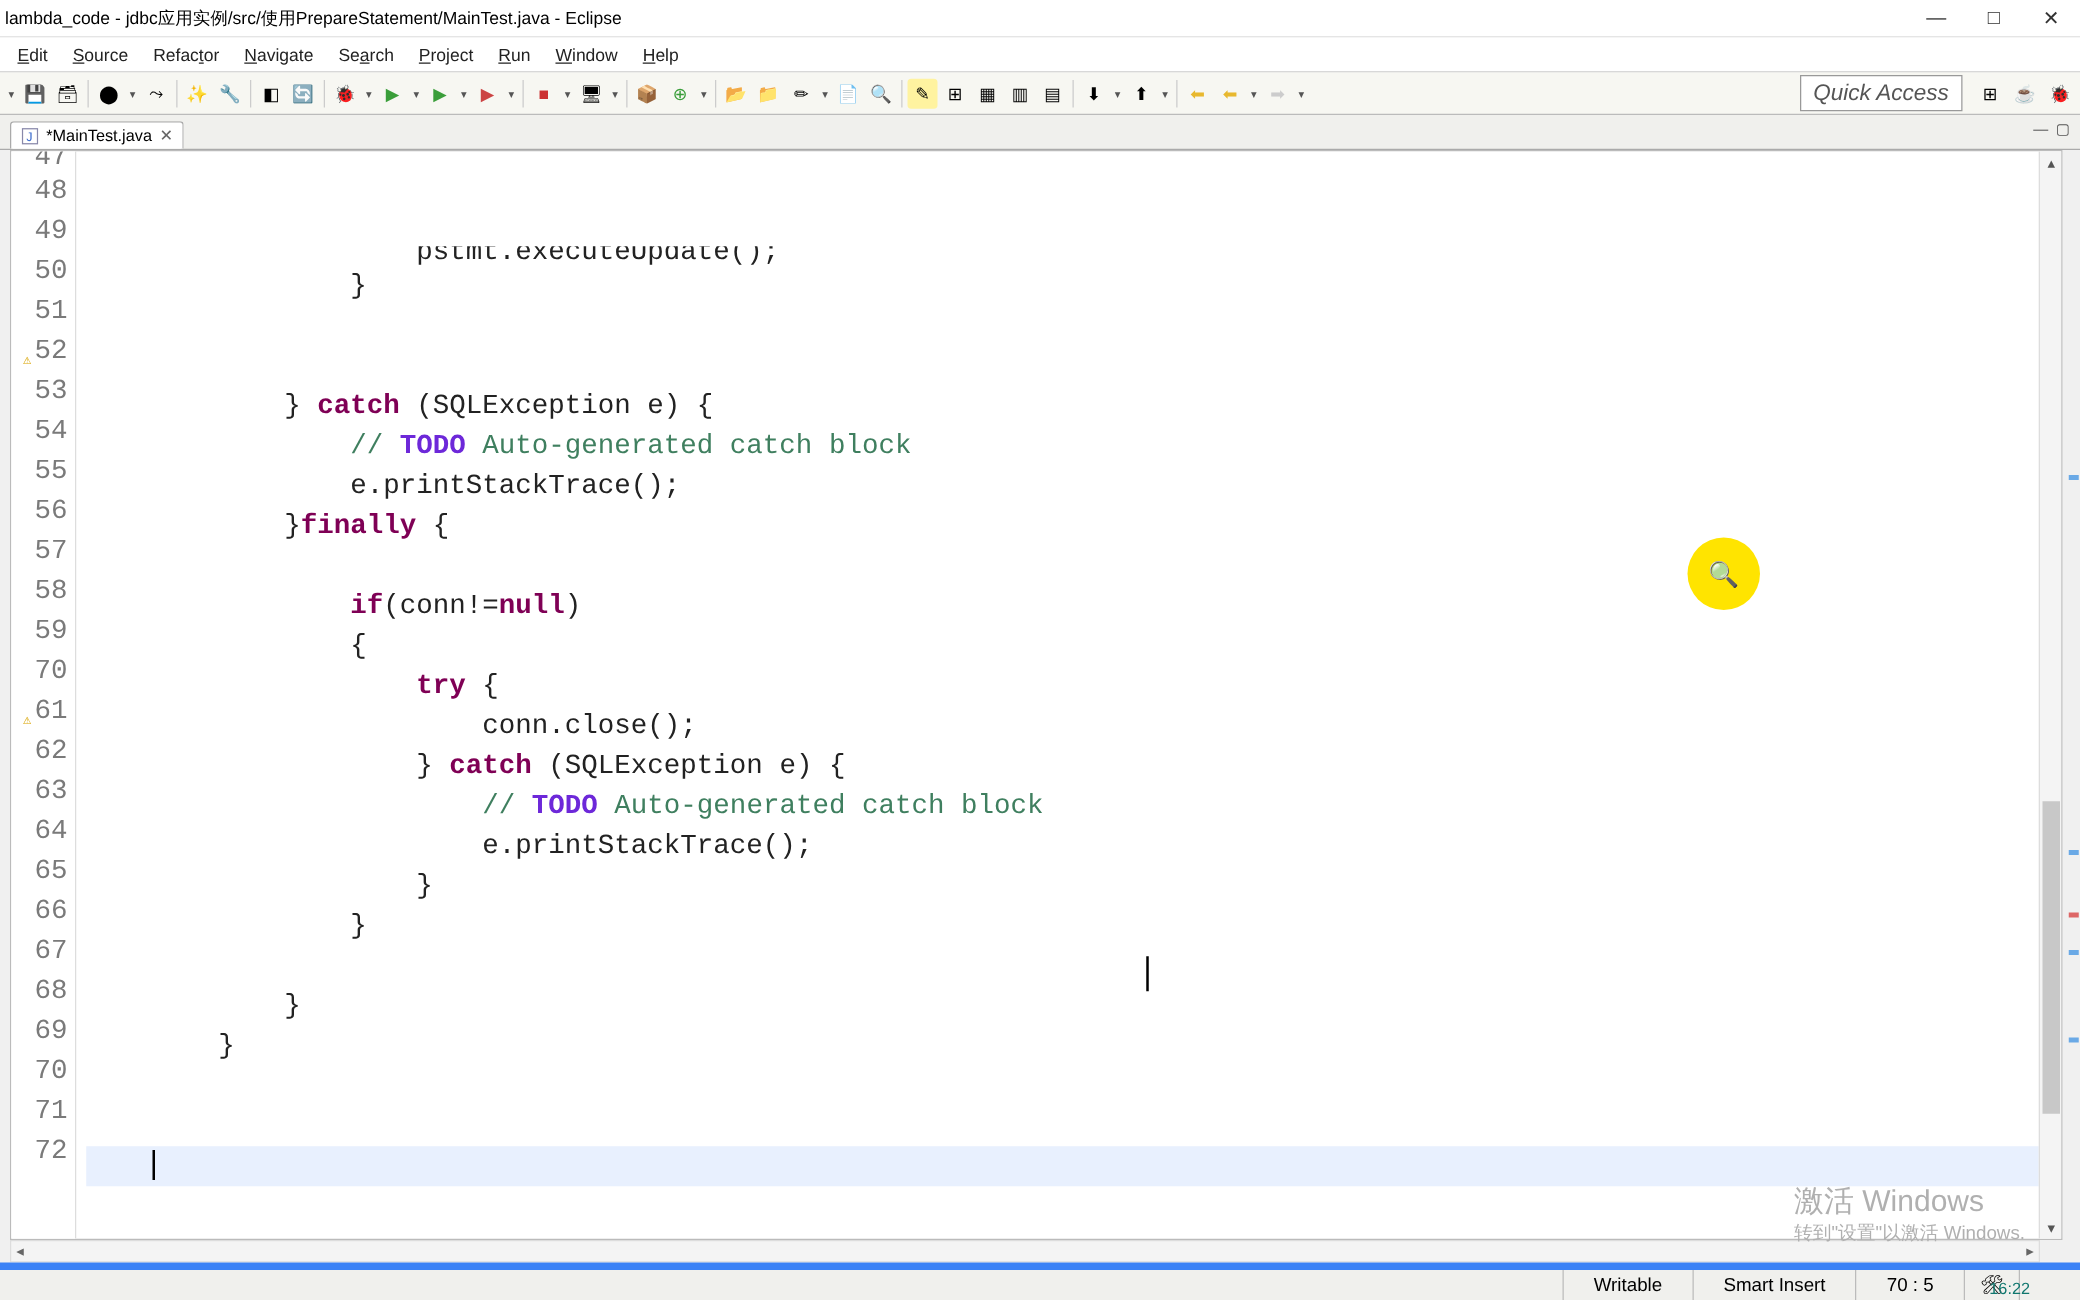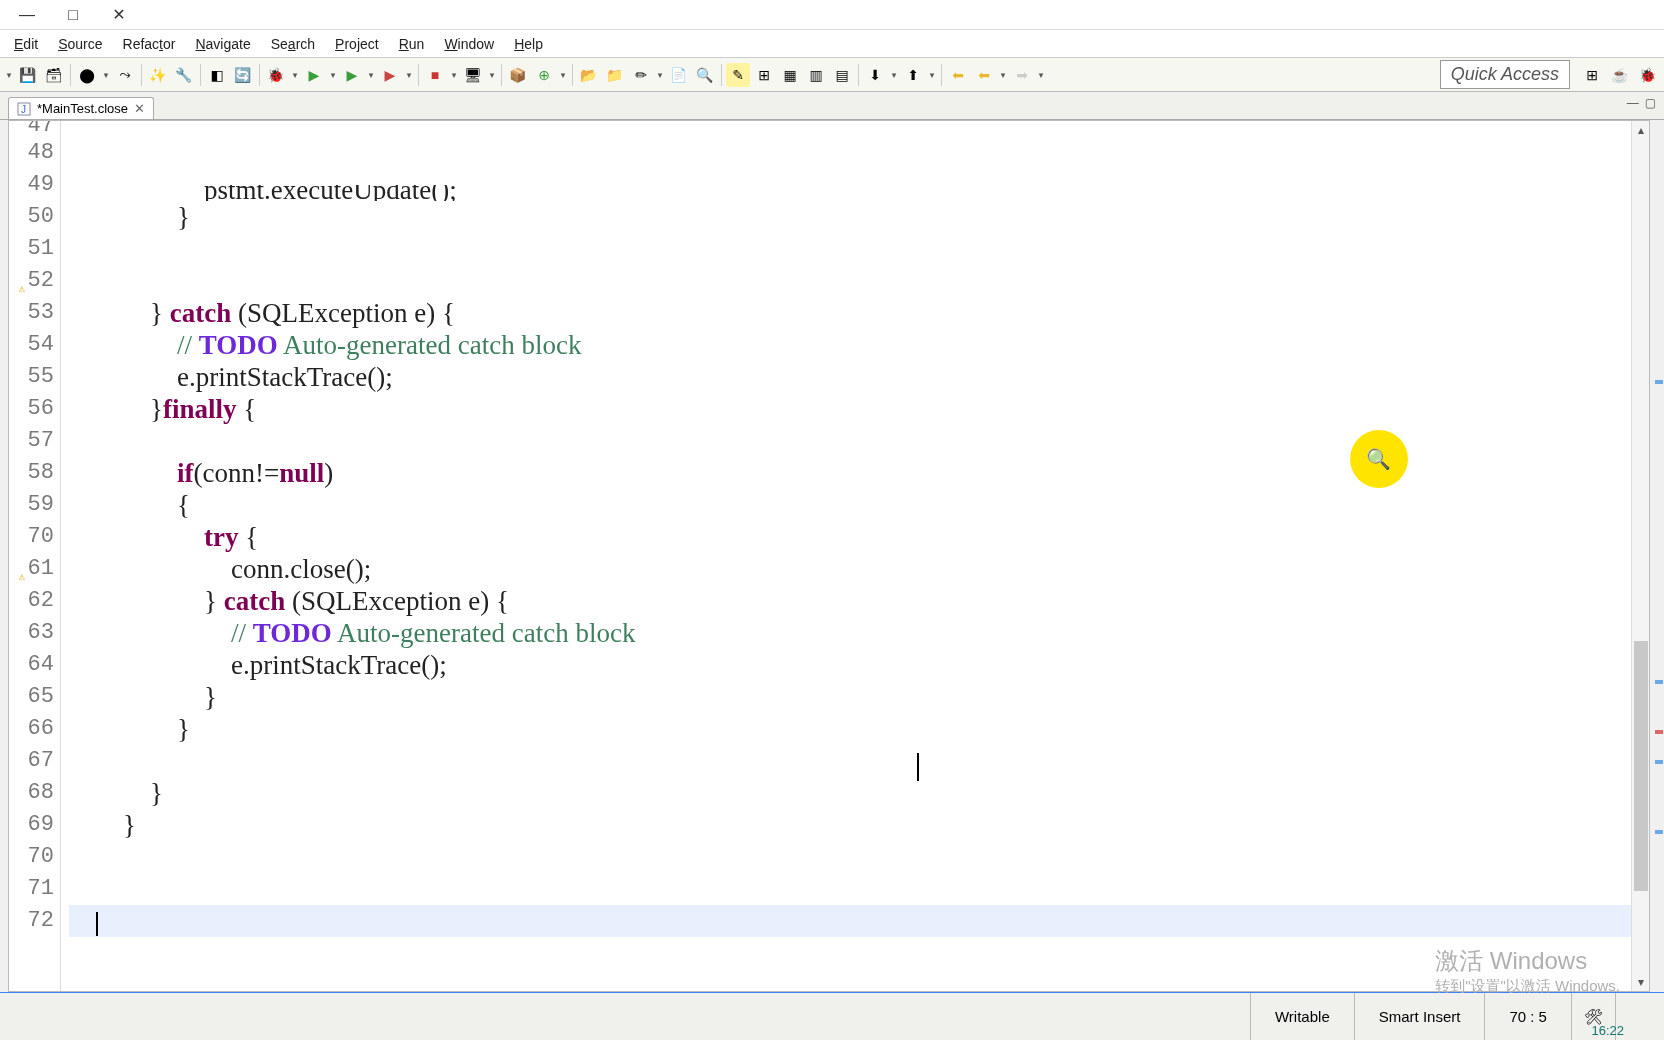--- a/index.html
+++ b/index.html
@@ -138,27 +138,28 @@
   padding-right: 6px;
   position: relative;
 }
 .gutter .ln .marker {
   position: absolute; left: 2px; top: 8px;
   width: 14px; height: 14px;
   font-size: 11px;
 }
 .code-area {
   flex: 1;
-  font-family: Liberation Serif, serif;
-  font-size: 27px;
+  font-family: Liberation Mono, monospace;
+  font-size: 22px;
   line-height: 32px;
   padding-left: 8px;
   position: relative;
   white-space: pre;
   color: #222;
+  margin-top: 12px;
 }
 .code-line { height: 32px; }
 .code-line.hl { background: #e8f0fe; }
 .kw { color: #7f0055; font-weight: bold; }
 .cm { color: #3f7f5f; }
 .todo { color: #6d28d9; font-weight: bold; }
 .cursor {
   display: inline-block;
   width: 2px; height: 24px;
   background: #000;
@@ -224,23 +225,23 @@
   justify-content: space-between;
   font-size: 12px;
   color: #666;
   padding: 0 4px;
 }
 
 
 .status-bar {
   position: absolute;
   left: 0; right: 0; bottom: 0;
-  height: 48px;
+  height: 30px;
   background: #f0f0ed;
-  border-top: 1px solid #3b82f6;
+  border-top: 6px solid #3b82f6;
   display: flex;
   align-items: center;
   font-size: 15px;
 }
 .status-bar .cell {
   padding: 0 24px;
   border-left: 1px solid #bbb;
   height: 100%;
   display: flex; align-items: center;
 }
@@ -278,20 +279,21 @@
   color: #0f766e;
 }
 
 
 svg { display: block; }
 </style>
 </head>
 <body>
 
 <div class="title-bar">
+  <span class="title-text">lambda_code - jdbc应用实例/src/使用PrepareStatement/MainTest.java - Eclipse</span>
   <div class="win-controls">
     <div class="win-btn">—</div>
     <div class="win-btn">□</div>
     <div class="win-btn">✕</div>
   </div>
 </div>
 
 <div class="menu-bar">
   <div class="menu-item"><span class="mn">E</span>dit</div>
   <div class="menu-item"><span class="mn">S</span>ource</div>
@@ -371,21 +373,21 @@
 </div>
 
 <div class="tab-bar">
   <div class="editor-tab">
     <span class="tab-icon">
       <svg width="14" height="14">
           <rect x="1" y="1" width="12" height="12" fill="#fff" stroke="#88a"></rect>
           <text x="4" y="11" font-size="10" fill="#36c">J</text>
         </svg>
     </span>
-    <span>*MainTest.close</span>
+    <span>*MainTest.java</span>
     <span class="tab-close">✕</span>
   </div>
   <div class="tab-ctrl">
     <span>—</span>
     <span>▢</span>
   </div>
 </div>
 
 <div class="editor-wrap">
   <div class="gutter" id="gutter">

